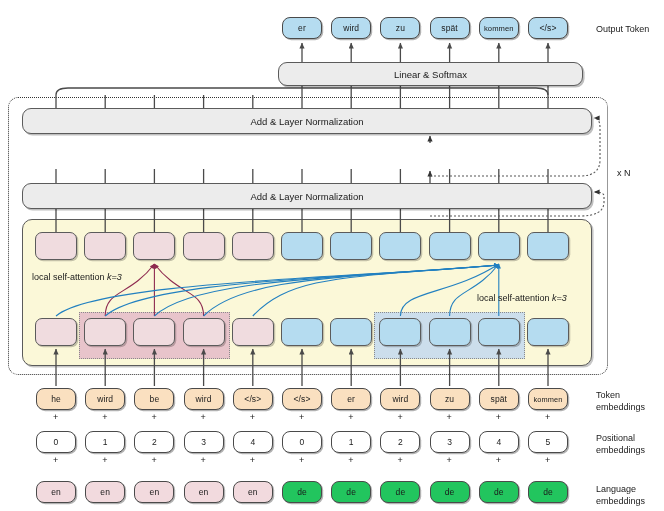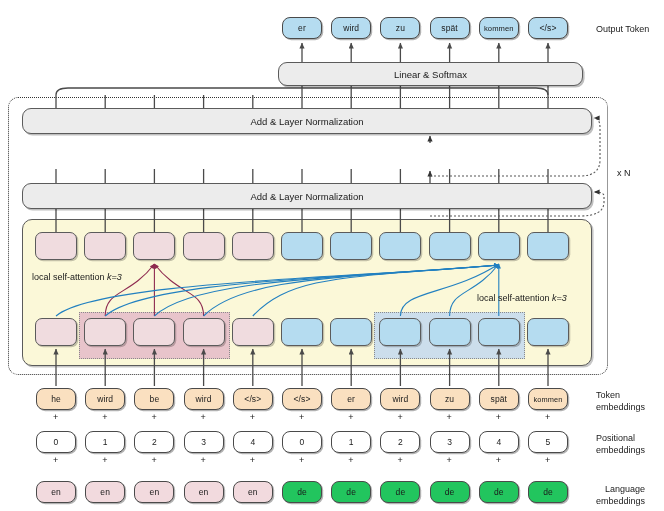--- a/index.html
+++ b/index.html
@@ -390,16 +390,16 @@
       <div class="lbl" style="left: 446.6px; top: 455px; font-size: 9px; z-index: 5;">+</div>
       <div class="lbl" style="left: 495.8px; top: 455px; font-size: 9px; z-index: 5;">+</div>
       <div class="lbl" style="left: 545px; top: 455px; font-size: 9px; z-index: 5;">+</div>
     </div>
 
   <div class="lbl textz" style="left:596px;top:24px;">Output Token</div>
   <div class="lbl textz" style="left:596px;top:390px;">Token
 embeddings</div>
   <div class="lbl textz" style="left:596px;top:433px;">Positional
 embeddings</div>
-  <div class="lbl textz" style="left:596px;top:484px;text-align:right;">Language
+  <div class="lbl textz" style="left:596px;top:484px;">Language
 embeddings</div>
 
 </div>
 
 </body></html>

